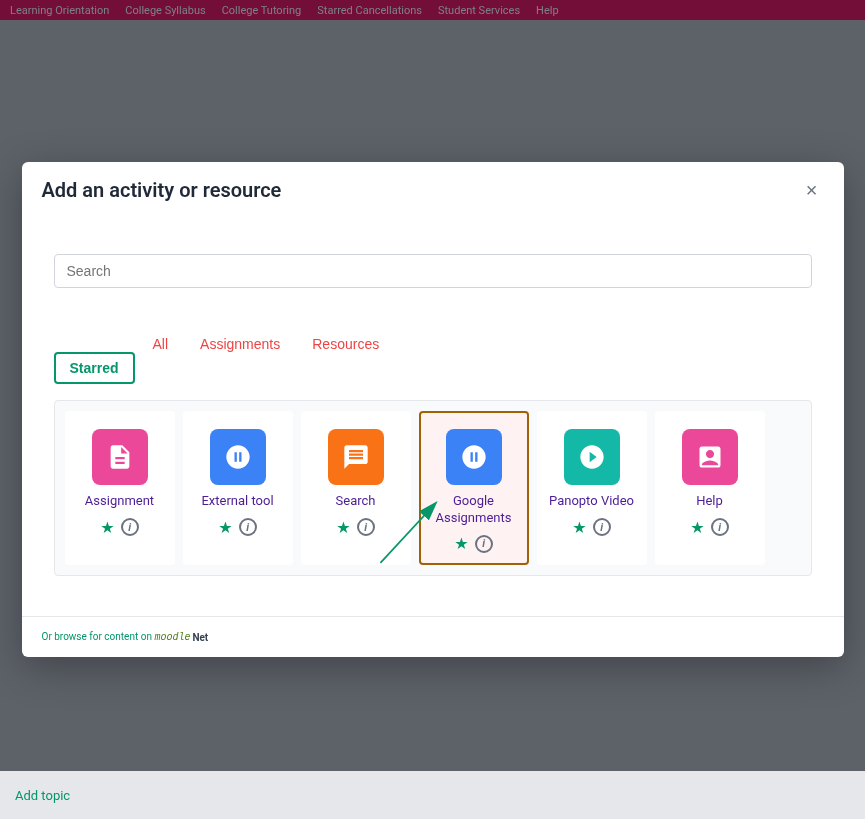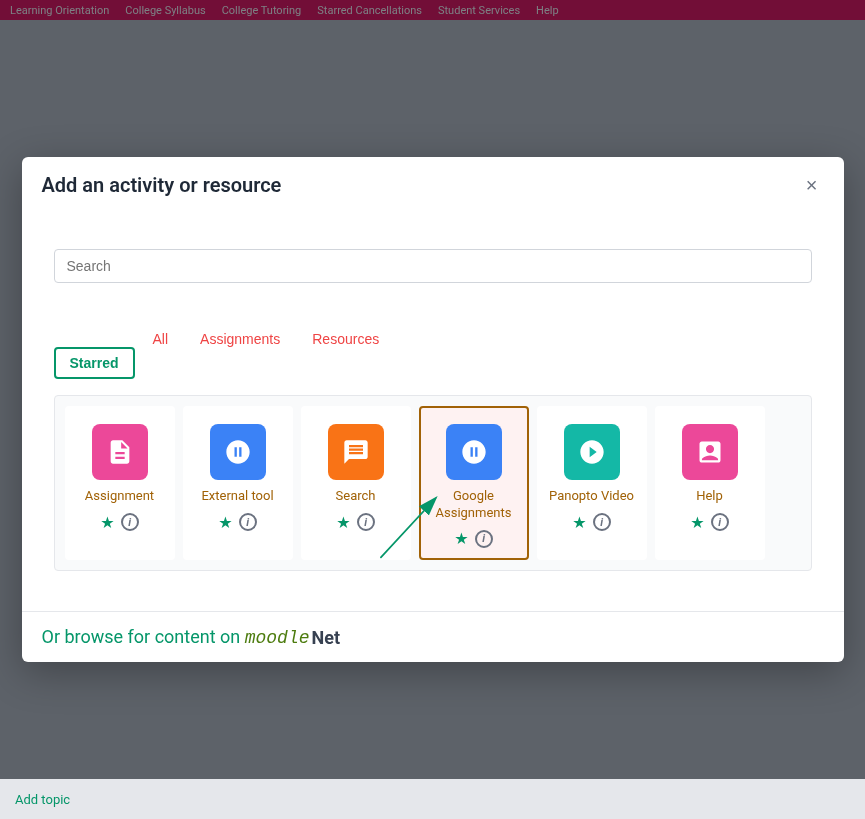--- a/index.html
+++ b/index.html
@@ -37,21 +37,21 @@
     .top-nav span {
       color: #d1d5db;
       font-size: 11px;
     }
 
     .bottom-bar {
       position: absolute;
       bottom: 0;
       left: 0;
       right: 0;
-      height: 40px;
+      height: 48px;
       background: #e5e7eb;
       display: flex;
       align-items: center;
       padding: 0 15px;
     }
 
     .bottom-bar span {
       color: #374151;
       font-size: 13px;
     }
@@ -199,21 +199,21 @@
 
     .item-icon.pink { background: #ec4899; }
     .item-icon.blue { background: #3b82f6; }
     .item-icon.orange { background: #f97316; }
     .item-icon.blue2 { background: #3b82f6; }
     .item-icon.teal { background: #14b8a6; }
     .item-icon.pink2 { background: #ec4899; }
 
     .item-label {
       font-size: 13px;
-      color: #a16207;
+      color: #4c1d95;
       text-align: center;
       margin-bottom: 6px;
       line-height: 1.3;
     }
 
     .item-actions {
       display: flex;
       align-items: center;
       gap: 6px;
       margin-top: 2px;
@@ -242,21 +242,21 @@
 
     
     .modal-footer {
       padding: 14px 20px;
       border-top: 1px solid #e5e7eb;
       display: flex;
       align-items: center;
     }
 
     .browse-link {
-      font-size: 18px;
+      font-size: 10px;
       color: #059669;
       text-decoration: none;
     }
 
     .moodle-net {
       display: inline-flex;
       align-items: center;
       gap: 2px;
     }
 

